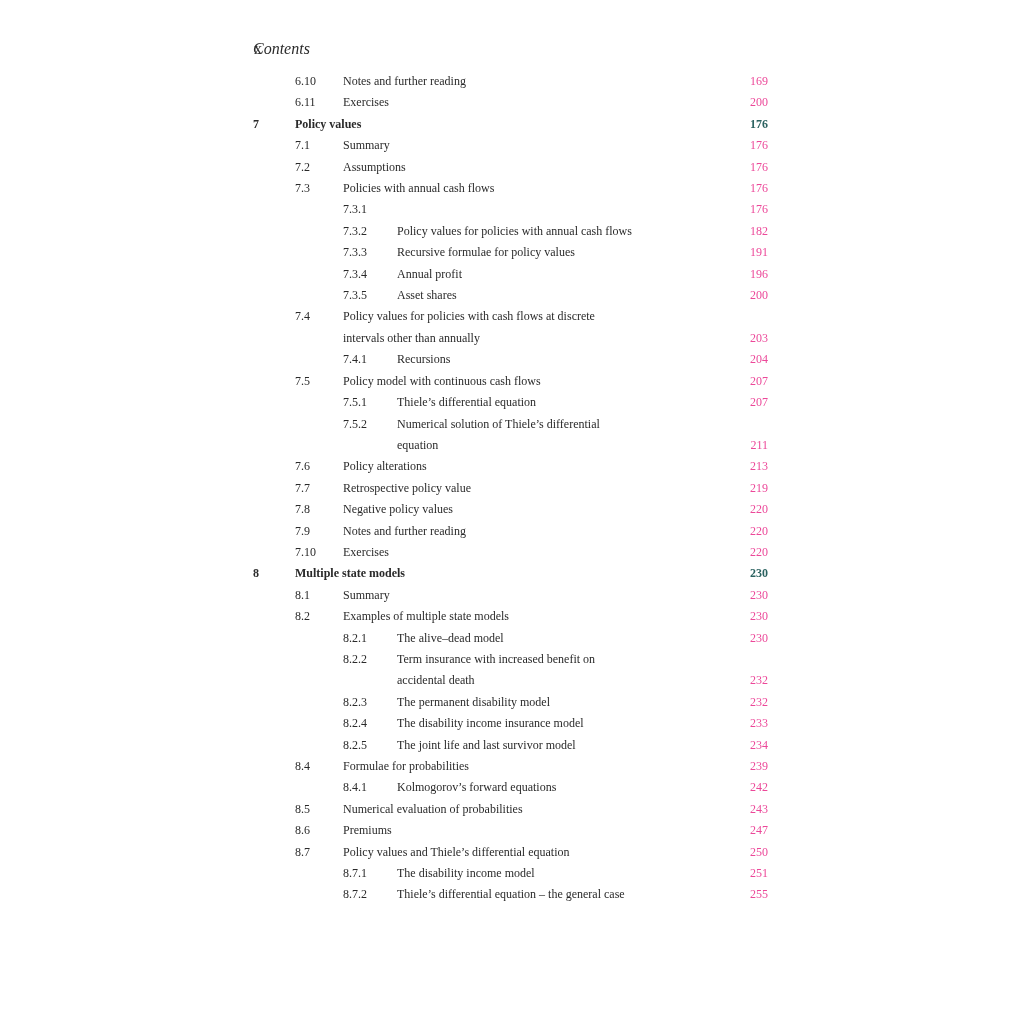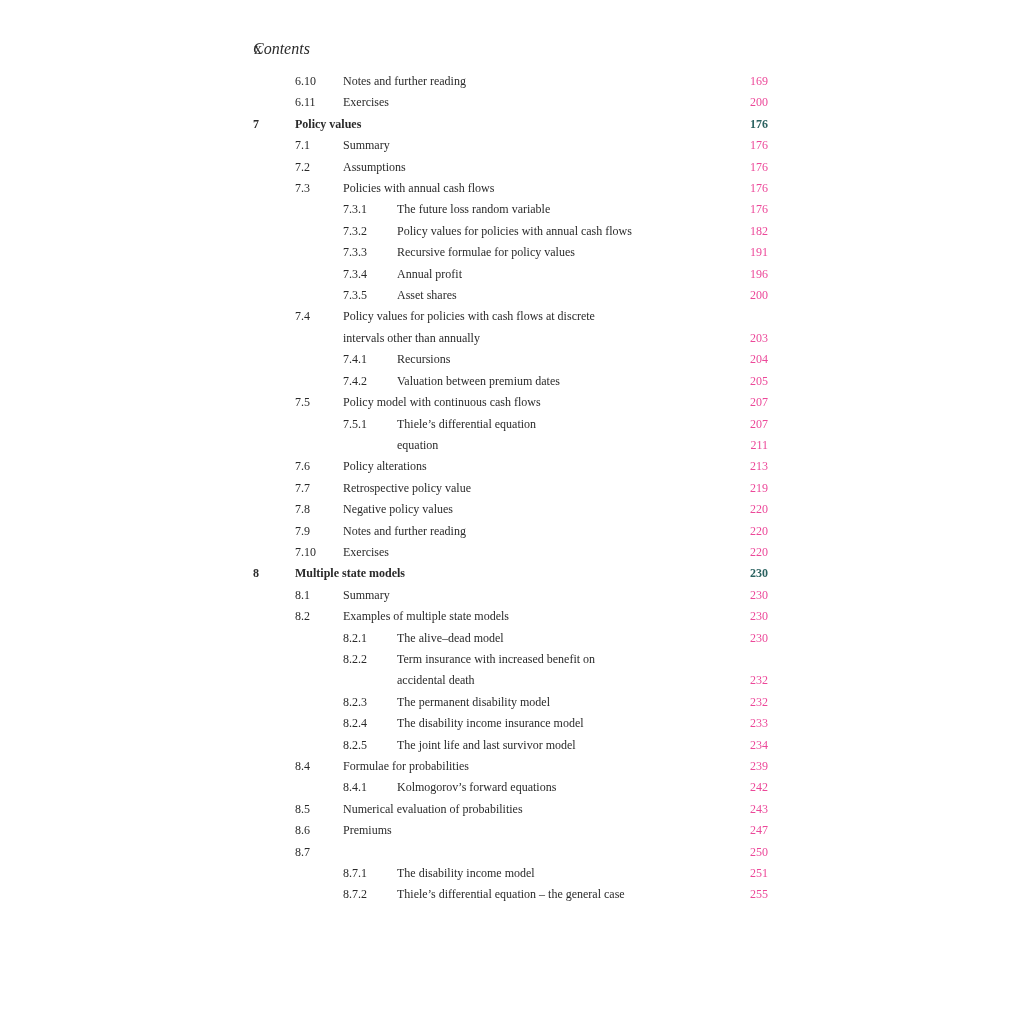--- a/index.html
+++ b/index.html
@@ -121,21 +121,20 @@
     <span class="cell-ch"></span>
     <span class="cell-sec">7.3</span>
 
     <span class="cell-title">Policies with annual cash flows</span>
     <span class="cell-page">176</span>
   </div>
         <div class="row lv-subsection">
     <span class="cell-ch"></span>
     <span class="cell-sec"></span>
     <span class="cell-sub">7.3.1</span>
-    <span class="cell-title">The future loss random variable</span>
     <span class="cell-page">176</span>
   </div>
         <div class="row lv-subsection">
     <span class="cell-ch"></span>
     <span class="cell-sec"></span>
     <span class="cell-sub">7.3.2</span>
     <span class="cell-title">Policy values for policies with annual cash flows</span>
     <span class="cell-page">182</span>
   </div>
         <div class="row lv-subsection">
@@ -173,41 +172,41 @@
     <span class="cell-title">intervals other than annually</span>
     <span class="cell-page">203</span>
   </div>
         <div class="row lv-subsection">
     <span class="cell-ch"></span>
     <span class="cell-sec"></span>
     <span class="cell-sub">7.4.1</span>
     <span class="cell-title">Recursions</span>
     <span class="cell-page">204</span>
   </div>
-        <div class="row lv-subsection">
-    <span class="cell-ch"></span>
-    <span class="cell-sec"></span>
-    <span class="cell-sub">7.4.2</span>
-    <span class="cell-title">Valuation between premium dates</span>
-    <span class="cell-page">205</span>
-  </div>
         <div class="row lv-section">
     <span class="cell-ch"></span>
     <span class="cell-sec">7.5</span>
 
     <span class="cell-title">Policy model with continuous cash flows</span>
     <span class="cell-page">207</span>
   </div>
         <div class="row lv-subsection">
     <span class="cell-ch"></span>
     <span class="cell-sec"></span>
     <span class="cell-sub">7.5.1</span>
     <span class="cell-title">Thiele’s differential equation</span>
     <span class="cell-page">207</span>
   </div>
+        <div class="row lv-subsection">
+    <span class="cell-ch"></span>
+    <span class="cell-sec"></span>
+    <span class="cell-sub">7.5.2</span>
+    <span class="cell-title">Numerical solution of Thiele’s differential</span>
+    <span class="cell-page"></span>
+  </div>
         <div class="row lv-subsection-cont">
     <span class="cell-ch"></span>
     <span class="cell-sec"></span>
     <span class="cell-sub"></span>
     <span class="cell-title">equation</span>
     <span class="cell-page">211</span>
   </div>
         <div class="row lv-section">
     <span class="cell-ch"></span>
     <span class="cell-sec">7.6</span>
@@ -330,20 +329,21 @@
     <span class="cell-ch"></span>
     <span class="cell-sec">8.6</span>
 
     <span class="cell-title">Premiums</span>
     <span class="cell-page">247</span>
   </div>
         <div class="row lv-section">
     <span class="cell-ch"></span>
     <span class="cell-sec">8.7</span>
 
+    <span class="cell-title">Policy values and Thiele’s differential equation</span>
     <span class="cell-page">250</span>
   </div>
         <div class="row lv-subsection">
     <span class="cell-ch"></span>
     <span class="cell-sec"></span>
     <span class="cell-sub">8.7.1</span>
     <span class="cell-title">The disability income model</span>
     <span class="cell-page">251</span>
   </div>
         <div class="row lv-subsection">

